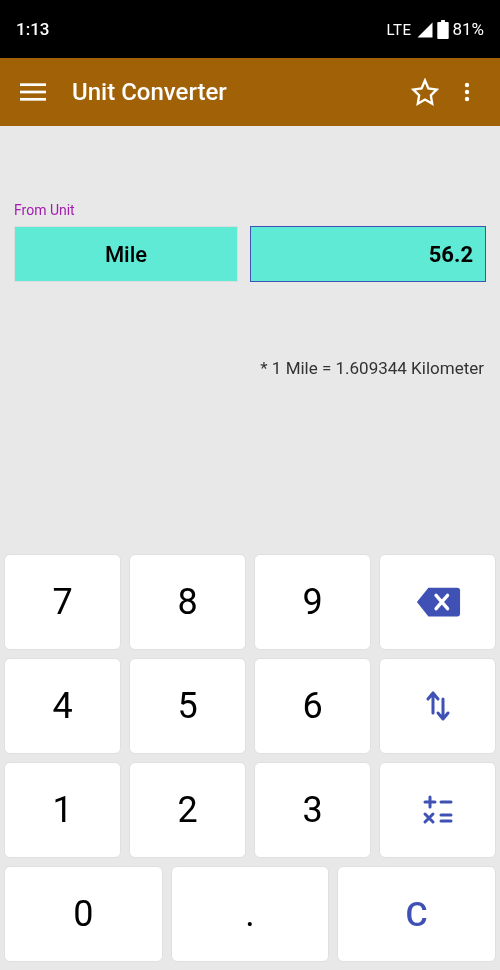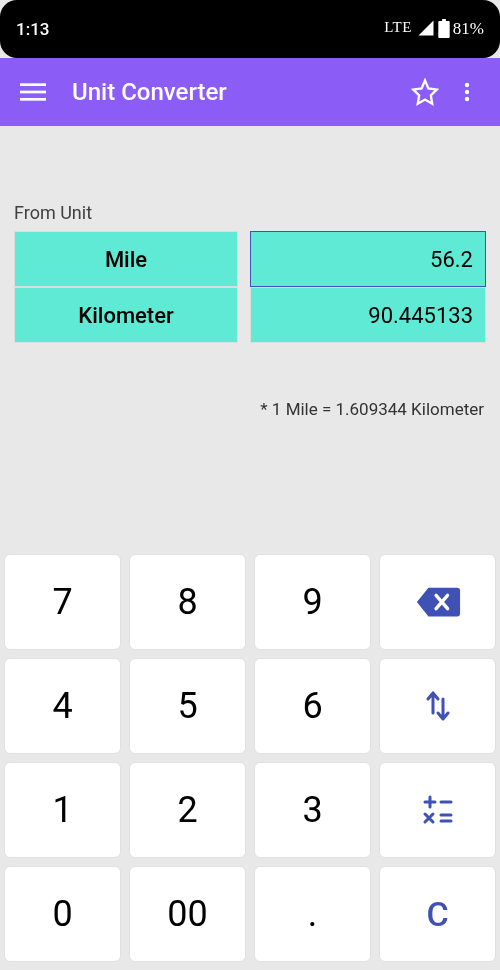--- a/index.html
+++ b/index.html
@@ -1,38 +1,38 @@
 <!DOCTYPE html>
 <html><head>
 <meta charset="utf-8">
 <style>
   * { box-sizing: border-box; margin: 0; padding: 0; }
   html, body { width: 500px; height: 970px; font-family: Roboto, Arial, sans-serif; background: #e8e8e8; overflow: hidden; }
   
-  .status-bar { height: 58px; background: #000; color: #fff; display: flex; align-items: center; justify-content: space-between; padding: 0 16px; font-size: 17px; border-radius: 17px; }
+  .status-bar { height: 58px; background: #000; color: #fff; display: flex; align-items: center; justify-content: space-between; padding: 0 16px; font-size: 17px; }
   .status-left { font-weight: 500; }
-  .status-right { display: flex; align-items: flex-start; gap: 3px; font-family: Liberation Serif, serif; }
+  .status-right { display: flex; align-items: flex-end; gap: 3px; }
   .status-lte { font-size: 15px; letter-spacing: 0.5px; margin-right: 2px; }
   
-  .app-bar { height: 68px; background: #8b5cf6; color: #fff; display: flex; align-items: center; padding: 0 12px; }
+  .app-bar { height: 68px; background: #a16207; color: #fff; display: flex; align-items: center; padding: 0 12px; }
   .menu-icon { width: 42px; display: flex; align-items: center; justify-content: center; cursor: pointer; }
   .app-title { flex: 1; font-size: 24px; font-weight: 500; margin-left: 18px; }
   .star-icon, .more-icon { width: 42px; display: flex; align-items: center; justify-content: center; cursor: pointer; }
   
   .content { padding: 0 14px; }
-  .section-label { font-size: 18px; color: #404040; margin-top: 76px; margin-bottom: 8px; }
+  .section-label { font-size: 14px; color: #a21caf; margin-top: 76px; margin-bottom: 8px; }
   .section-label.to { margin-top: 62px; }
   
   .row { display: flex; gap: 12px; }
   .unit-box, .value-box { flex: 1; height: 56px; background: #5eead4; border: 1px solid #ddd; display: flex; align-items: center; font-size: 22px; }
   .unit-box { justify-content: center; font-weight: 500; color: #000; cursor: pointer; }
-  .value-box { justify-content: flex-end; padding-right: 12px; color: #000; }
+  .value-box { justify-content: flex-end; padding-right: 12px; color: #000; font-weight: bold; }
   .value-box.active { border: 1.5px solid #3f51b5; }
   
-  .rate-note { text-align: right; font-size: 17px; color: #333; margin-top: 56px; margin-bottom: 14px; padding-right: 2px; }
+  .rate-note { text-align: right; font-size: 17px; color: #333; margin-top: 76px; margin-bottom: 14px; padding-right: 2px; }
   
   .keypad { position: absolute; bottom: 0; left: 0; right: 0; background: #e8e8e8; padding: 4px; }
   .keypad-row { display: flex; gap: 8px; margin-bottom: 8px; }
   .keypad-row:last-child { margin-bottom: 4px; }
   .key { flex: 1; height: 96px; background: #fff; border-radius: 6px; display: flex; align-items: center; justify-content: center; font-size: 36px; color: #000; font-weight: 400; cursor: pointer; border: 1px solid #e0e0e0; }
   .key.action { color: #3f51b5; }
   .key svg { width: 34px; height: 34px; }
   .key.backspace svg { width: 46px; height: 34px; }
   .key.clear { font-size: 34px; font-weight: 500; }
 </style>
@@ -77,24 +77,20 @@
   </div>
 </div>
 
 <div class="content">
   <div class="section-label">From Unit</div>
   <div class="row">
     <div class="unit-box">Mile</div>
     <div class="value-box active">56.2</div>
   </div>
 
-  <div class="row">
-    <div class="unit-box">Kilometer</div>
-    <div class="value-box">90.445133</div>
-  </div>
 
   <div class="rate-note">* 1 Mile = 1.609344 Kilometer</div>
 </div>
 
 <div class="keypad">
   <div class="keypad-row">
     <div class="key">7</div>
     <div class="key">8</div>
     <div class="key">9</div>
     <div class="key action backspace">
@@ -123,17 +119,16 @@
       <svg viewBox="0 0 34 34" stroke="#3f51b5" stroke-width="3" fill="none" stroke-linecap="round">
         <path d="M4 9 L14 9 M9 4 L9 14"></path>
         <path d="M20 9 L30 9"></path>
         <path d="M4 21 L12 29 M12 21 L4 29"></path>
         <path d="M20 22 L30 22 M20 28 L30 28"></path>
       </svg>
     </div>
   </div>
   <div class="keypad-row">
     <div class="key">0</div>
-    <div class="key">00</div>
     <div class="key">.</div>
     <div class="key action clear">C</div>
   </div>
 </div>
 
 </body></html>

